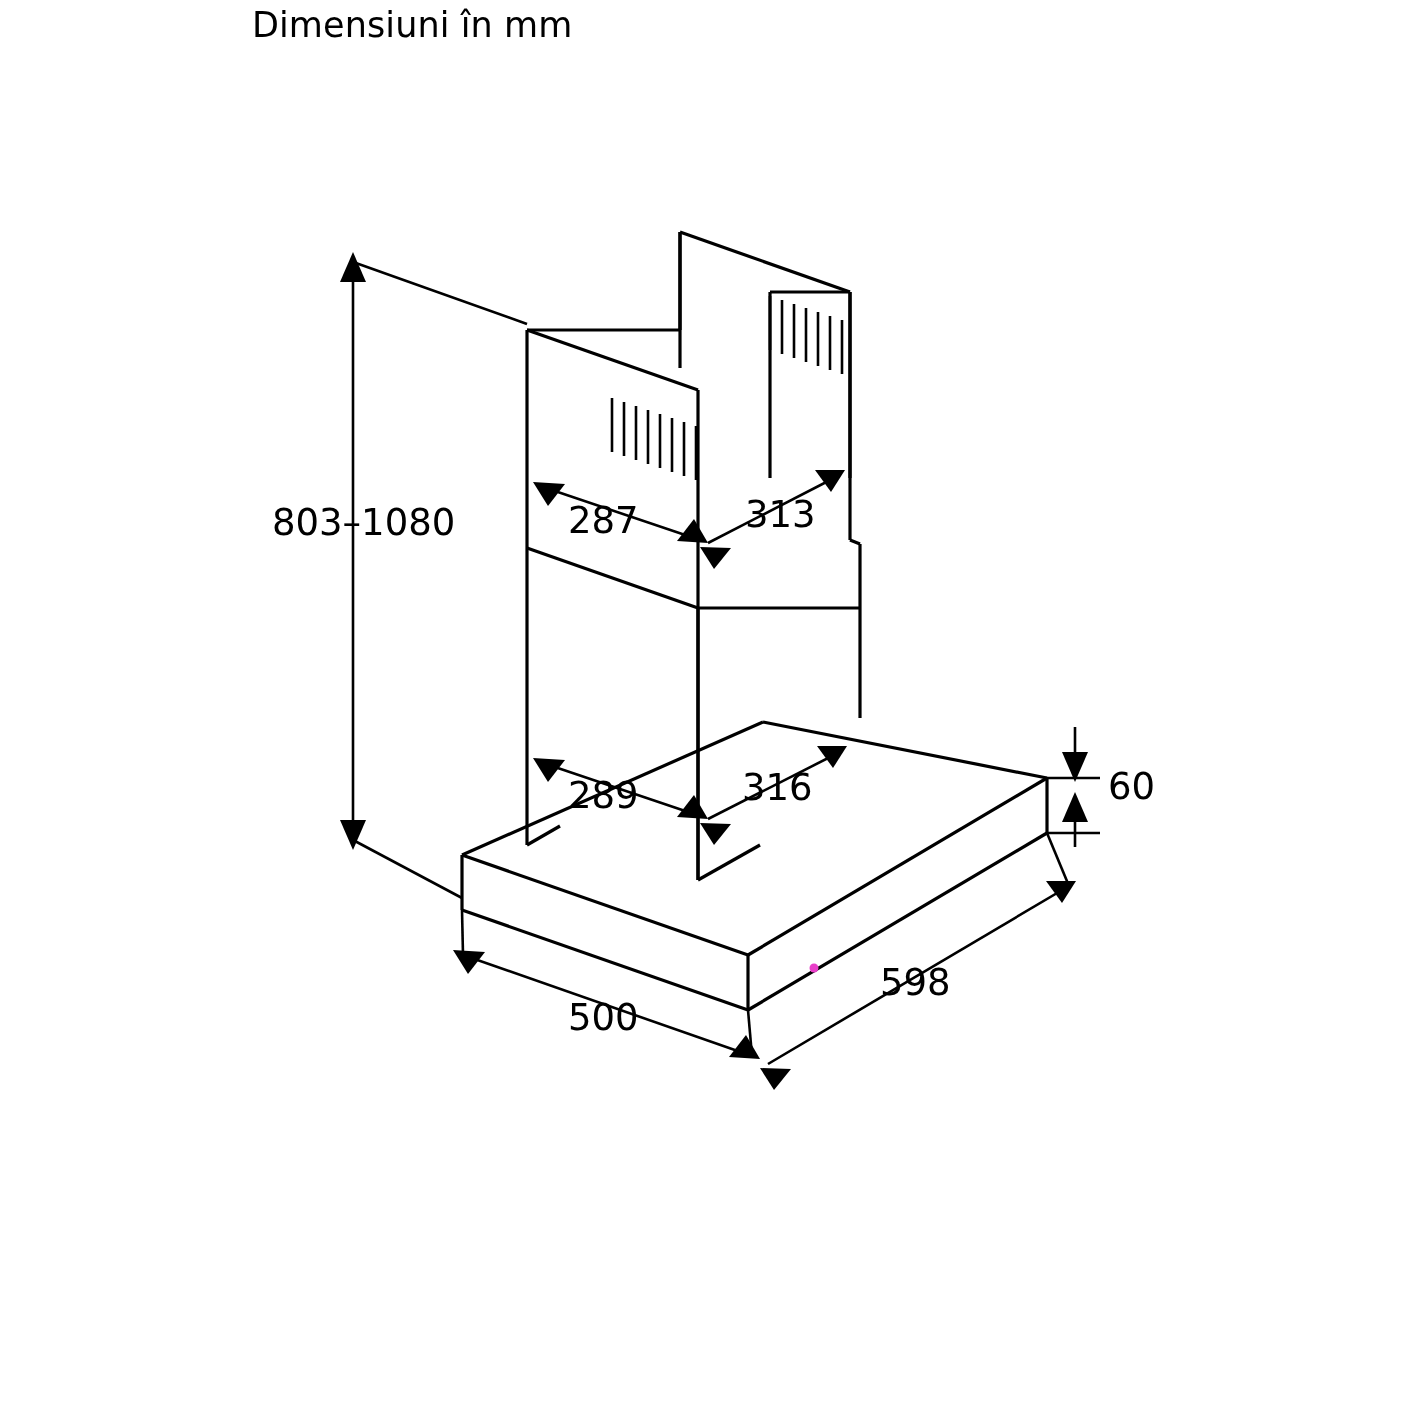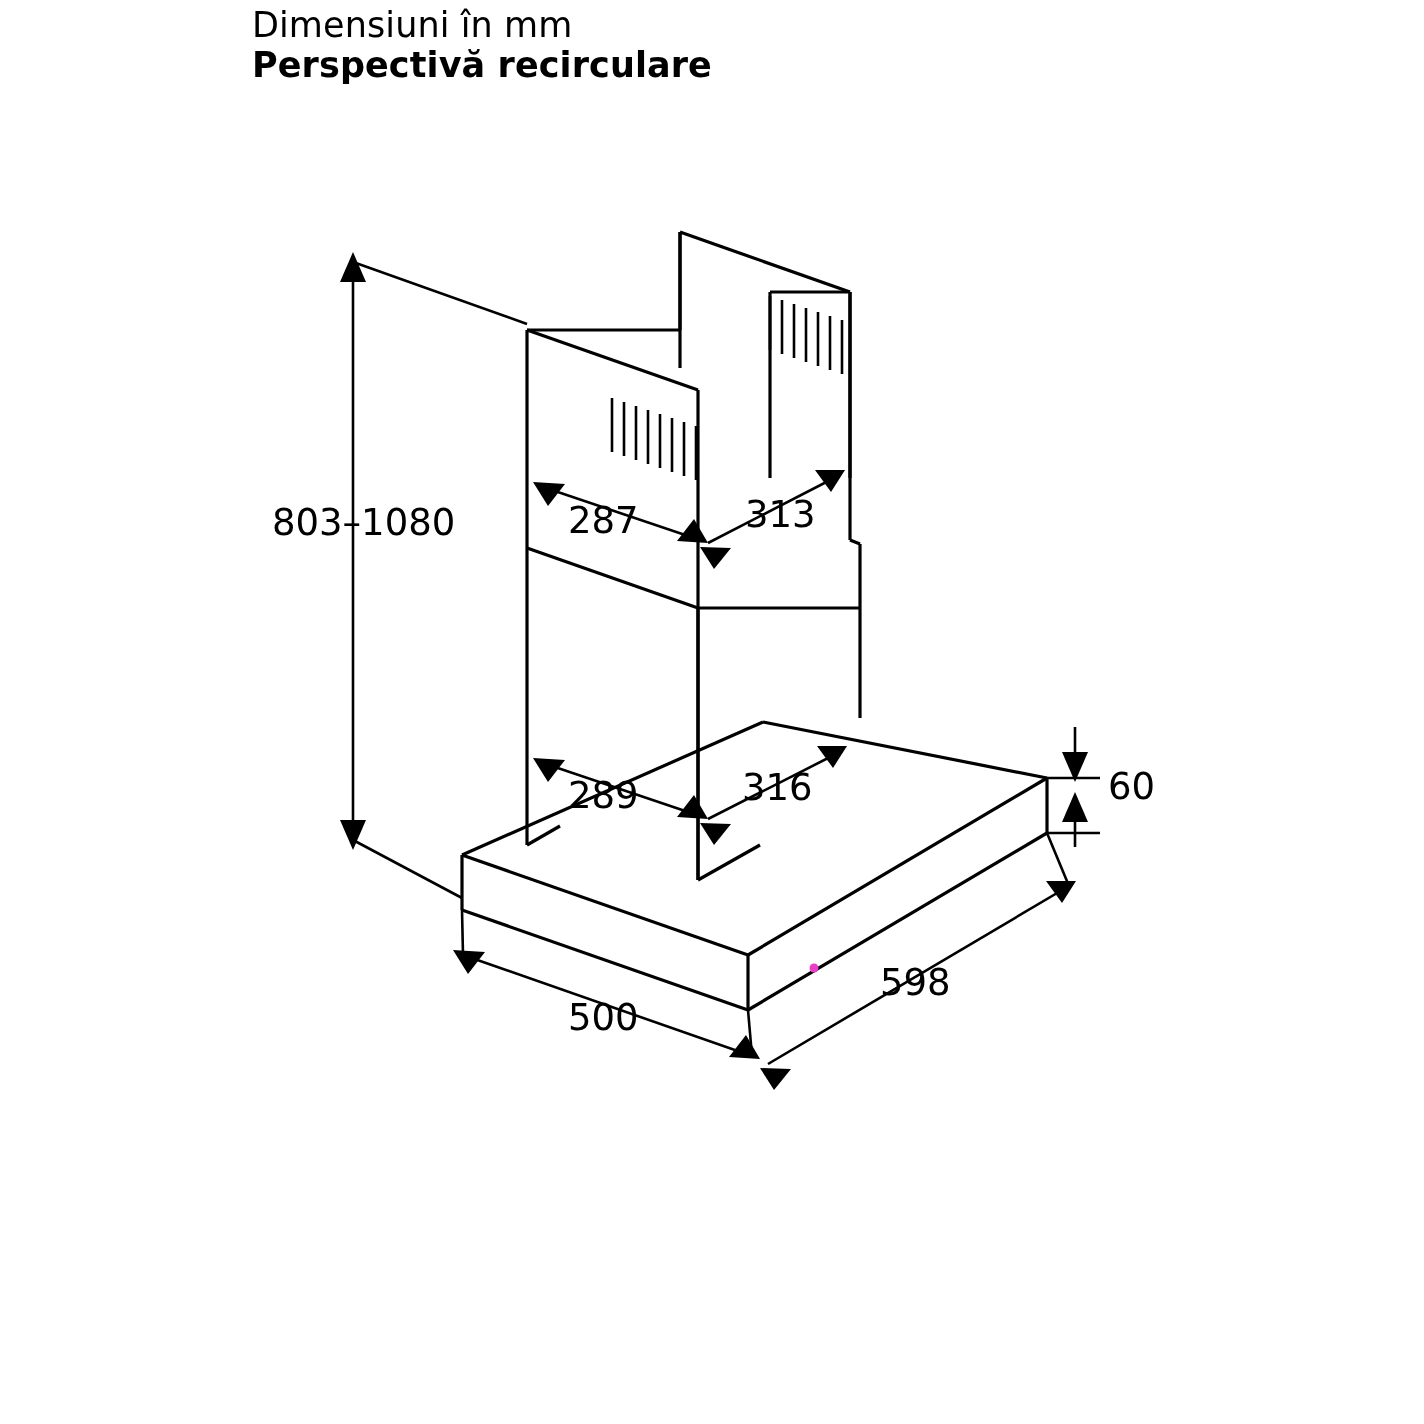--- a/index.html
+++ b/index.html
@@ -56,21 +56,20 @@
     font-family: "DejaVu Sans", sans-serif;
     fill: #000000;
   }
 </style>
 </head>
 <body>
 
 <div id="page">
 
   <div class="hdr hdr-line1">Dimensiuni în mm</div>
-  <div class="hdr hdr-line2">Perspectivă recirculare</div>
 
   <svg id="drawing" width="1424" height="1424" viewBox="0 0 1424 1424">
 
     <g fill="none" stroke="#000000" stroke-width="3.2" stroke-linejoin="miter" stroke-linecap="butt">
 
       <g>
         <path d="M 680,232 L 680,368"></path>
         <path d="M 680,232 L 850,292"></path>
         <path d="M 850,292 L 850,478"></path>
         <path d="M 770,292 L 850,292"></path>

